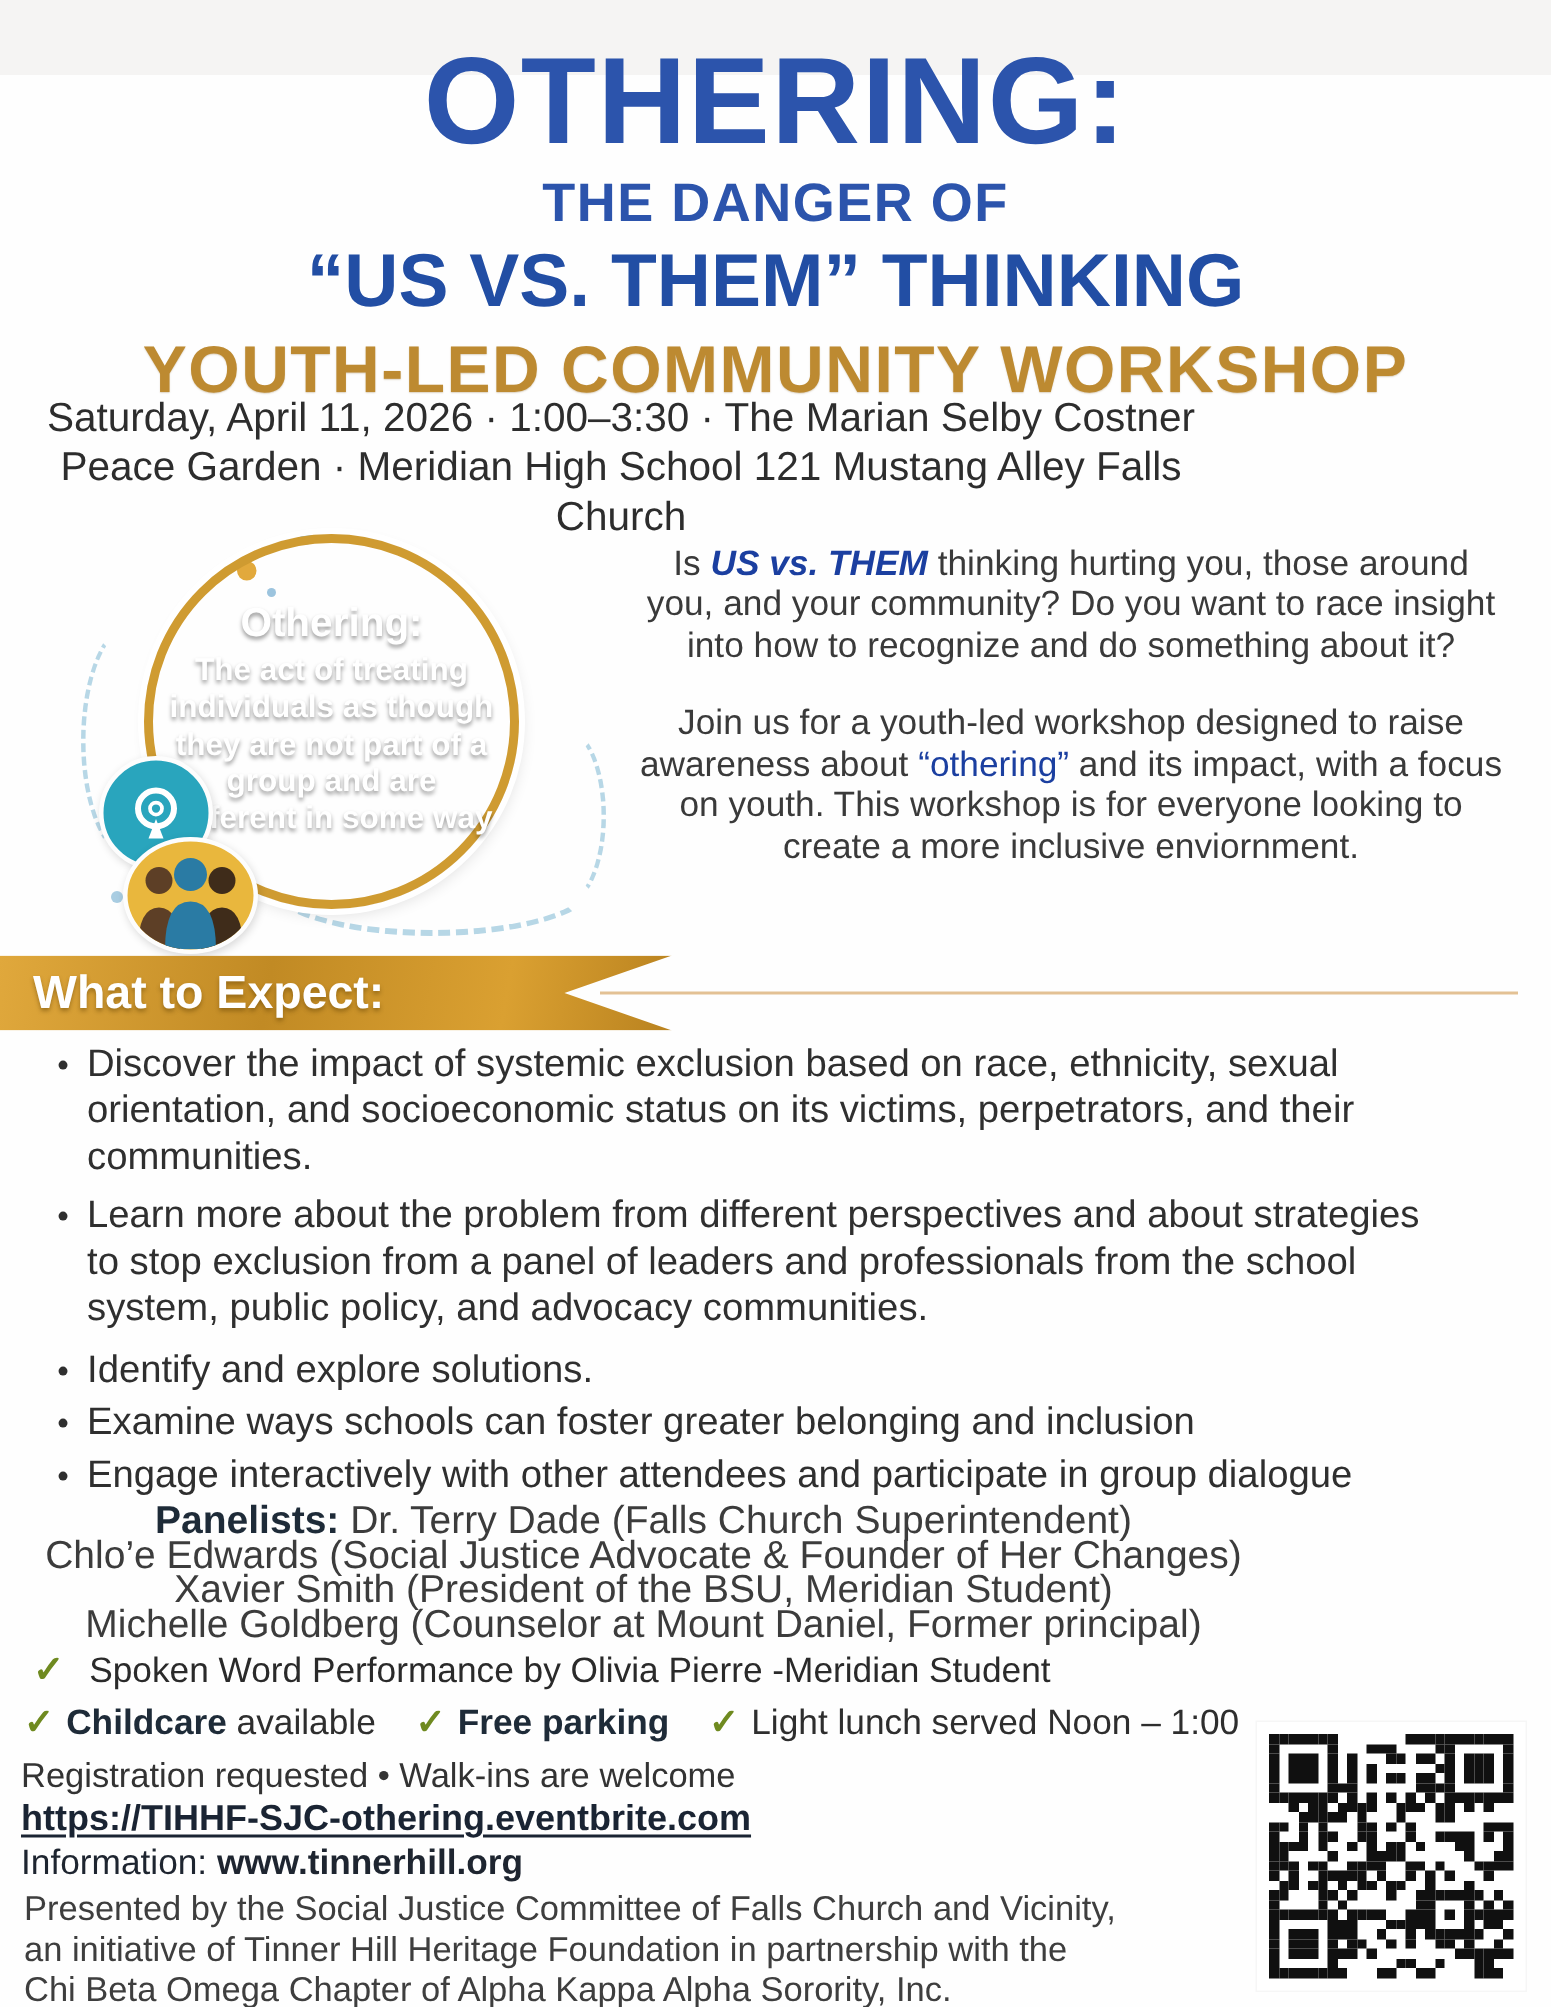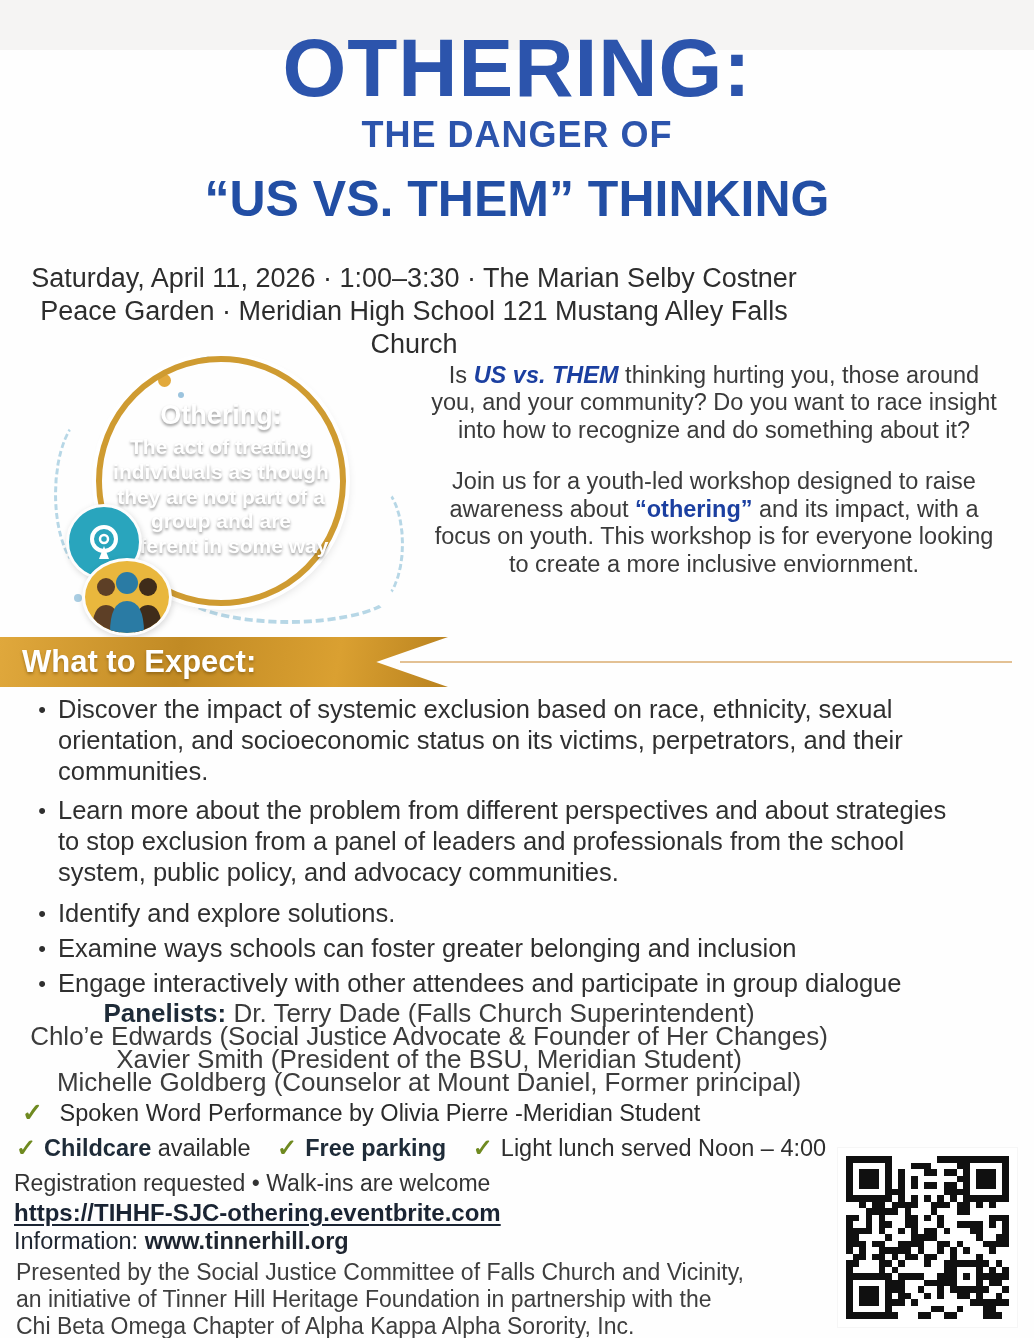--- a/index.html
+++ b/index.html
@@ -13,21 +13,21 @@
   }
   .abs { position:absolute; }
 
   
   .band { left:0; top:204; width:1034px; height:50px; background:rgba(190,185,178,0.14); }
 
   
   .header { left:0; top:26px; width:1034px; text-align:center; }
   .title-main { font-size:82px; font-weight:800; color:#2c54ac; letter-spacing:1px; line-height:1.02; }
   .title-sub1 { font-size:36px; font-weight:800; color:#2c54ac; letter-spacing:1px; margin-top:4px; }
-  .title-sub2 { font-size:50px; font-weight:800; color:#224ea4; letter-spacing:0px; margin-top:14px; }
+  .title-sub2 { font-size:50px; font-weight:800; color:#224ea4; letter-spacing:0px; margin-top:2px; }
   .title-sub3 { font-size:44px; font-weight:700; color:#bd8a31; letter-spacing:1px; margin-top:6px;
                 text-shadow:0 1px 1px rgba(120,80,10,0.25); }
 
   .event-info { left:0; top:262px; width:828px; text-align:center;
                 font-size:27px; color:#2d2d2d; line-height:33px; font-weight:400; }
 
   
   .badge-wrap { left:58px; top:344px; width:340px; height:300px; }
   .badge-circle { position:absolute; left:38px; top:12px; width:250px; height:250px; border-radius:50%;
                   background:radial-gradient(circle at 42% 32%, #35５ea8 0%, #2e55a5 0%, #27498f 70%, #203e7e 100%);
@@ -52,21 +52,21 @@
   .arc-bottom { position:absolute; left:120px; top:210px; width:220px; height:70px; border-radius:50%;
                 border:4px dashed #b7d7e6; border-color:transparent transparent #b7d7e6 transparent; }
   .arc-right { position:absolute; left:290px; top:140px; width:56px; height:120px; border-radius:50%;
                border:3px dashed #b7d7e6; border-color:transparent #b7d7e6 transparent transparent; }
 
   
   .intro { left:424px; top:362px; width:580px; text-align:center;
            font-size:23.5px; color:#3a3a3a; line-height:1.17; }
   .intro p + p { margin-top:24px; }
   .seg-blue-bold-italic { color:#1b3fa0; font-weight:800; font-style:italic; }
-  .seg-blue-bold { color:#1b3fa0; font-weight:700; }
+  .seg-blue-bold { color:#1b3fa0; font-weight:400; }
   .seg-bold { font-weight:700; color:#1e2b38; }
 
   
   .banner { left:0; top:637px; width:448px; height:50px;
             background:linear-gradient(100deg,#e0a83c 0%,#c18a24 40%,#daa031 75%,#b9821f 100%);
             clip-path:polygon(0 0, 100% 0, 84% 50%, 100% 100%, 0 100%);
             line-height:50px; padding-left:22px;
             font-size:31px; font-weight:800; color:#fff; text-shadow:0 2px 3px rgba(90,60,0,0.45); }
   .banner-line { left:400px; top:661px; width:612px; height:2px; background:#e3c194; }
 
@@ -107,20 +107,21 @@
 </style>
 </head>
 <body>
 
 <div class="abs band"></div>
 
 <div class="abs header">
   <div class="title-main">OTHERING:</div>
   <div class="title-sub1">THE DANGER OF</div>
   <div class="title-sub2">“US VS. THEM” THINKING</div>
+  <div class="title-sub3">YOUTH-LED COMMUNITY WORKSHOP</div>
 </div>
 
 <div class="abs event-info">
   <div>Saturday, April 11, 2026 · 1:00–3:30 · The Marian Selby Costner</div>
   <div>Peace Garden · Meridian High School 121 Mustang Alley Falls Church</div>
 </div>
 
 <div class="abs badge-wrap">
   <div class="arc-left"></div>
   <div class="arc-bottom"></div>
@@ -198,21 +199,21 @@
 </div>
 
 <div class="abs features-row">
   <span class="feat">
     <span class="check-icon">✓</span><span><span class="seg-bold">Childcare</span><span> available</span></span>
   </span>
   <span class="feat">
     <span class="check-icon">✓</span><span><span class="seg-bold">Free parking</span></span>
   </span>
   <span class="feat">
-    <span class="check-icon">✓</span><span><span>Light lunch served Noon – 4:00</span></span>
+    <span class="check-icon">✓</span><span><span>Light lunch served Noon – 1:00</span></span>
   </span>
 </div>
 
 <div class="abs registration">Registration requested • Walk-ins are welcome</div>
 
 <div class="abs link-line1">https://TIHHF-SJC-othering.eventbrite.com</div>
 <div class="abs link-line2">
   <span>Information: </span><span class="url">www.tinnerhill.org</span>
 </div>
 

